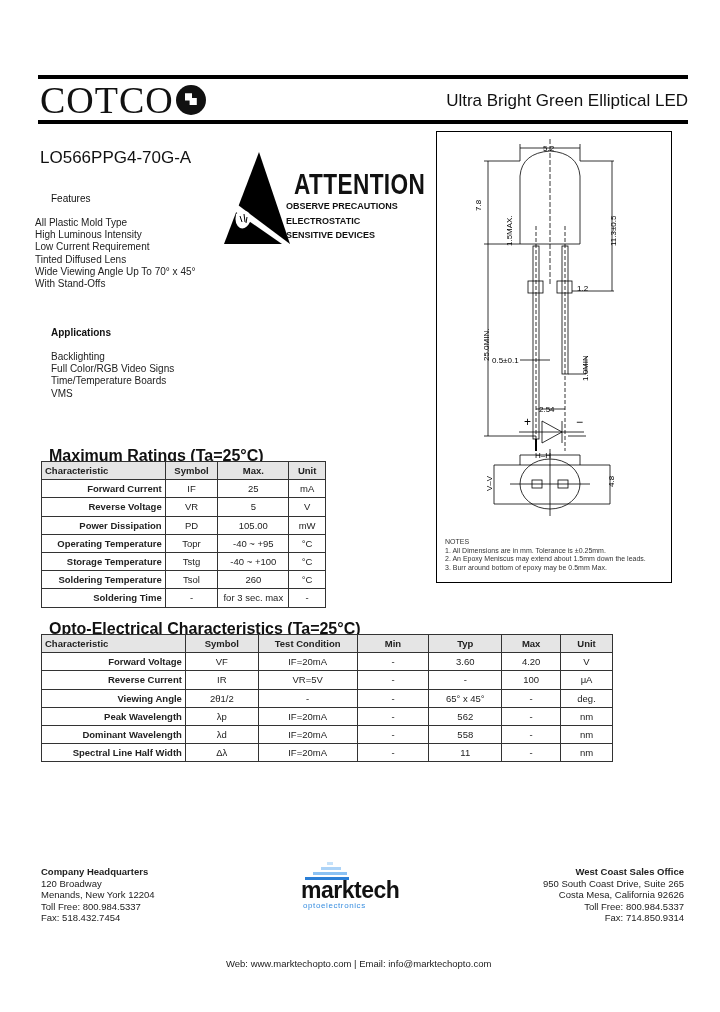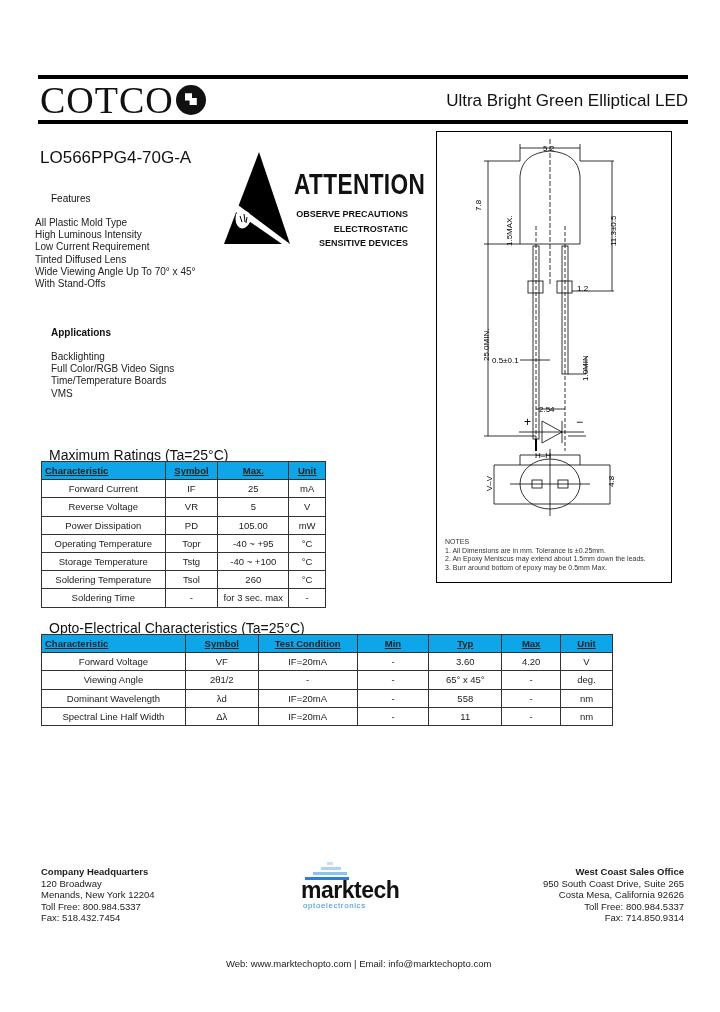--- a/index.html
+++ b/index.html
@@ -8,30 +8,30 @@
   .rule { position:absolute; left:38px; width:650px; height:4px; background:#000; }
   .logo { left:40px; top:80px; font-family:"Liberation Serif", serif; font-size:38px; letter-spacing:1px; line-height:40px; }
   .logo-mark { display:inline-block; width:30px; height:30px; border-radius:50%; background:#111; vertical-align:middle; margin-left:2px; position:relative; top:-4px; }
   .logo-mark:after { content:""; position:absolute; left:9px; top:8px; width:12px; height:12px; background:#fff; clip-path:polygon(0 0,60% 0,60% 40%,100% 40%,100% 100%,40% 100%,40% 60%,0 60%); }
   .title { right:32px; top:91px; font-size:17px; font-weight:normal; }
   .part { left:40px; top:148px; font-size:17px; }
   .sec-h { font-size:10px; }
   .sec-h.bold { font-weight:bold; }
   .list { font-size:10px; line-height:12.2px; color:#222; }
   .attn-word { left:294px; top:168px; font-size:29px; font-weight:bold; transform:scaleX(0.78); transform-origin:left top; letter-spacing:0.5px; }
-  .attn-sub { left:286px; top:207px; width:122px; text-align:right; font-size:9px; font-weight:bold; line-height:14.5px; }
+  .attn-sub { left:286px; top:199px; width:122px; text-align:left; font-size:9px; font-weight:bold; line-height:14.5px; }
   .drawbox { left:436px; top:131px; width:236px; height:452px; border:1.5px solid #000; box-sizing:border-box; }
   .notes { left:445px; top:538px; font-size:7px; line-height:8.5px; color:#333; }
-  .tbl-title { font-size:14px; font-weight:normal;padding-left:8px; }
+  .tbl-title { font-size:16px; font-weight:bold;padding-left:8px; }
   table { border-collapse:collapse; position:absolute; font-size:9.5px; color:#222; }
   td, th { border:1px solid #333; height:17.2px; padding:0 3px; white-space:nowrap; }
-  th { background:#0ea5e9; font-weight:bold; text-align:center;text-decoration:underline; }
+  th { background:#e5e5e5; font-weight:bold; text-align:center; }
   th:first-child { text-align:left; }
   td { text-align:center; }
-  td:first-child { text-align:center; }
+  td:first-child { text-align:right;font-weight:bold; }
   .footer { font-size:9.5px; line-height:11.5px; color:#222; }
   .footer b { font-size:9.5px; }
   .mt-word { left:301px; top:877px; font-size:23px; font-weight:bold; letter-spacing:-0.5px; color:#111; }
   .mt-sub { left:303px; top:901px; font-size:8px; color:#3a8fe0; letter-spacing:0.6px; }
   .bars { left:305px; top:862px; }
   .bar { position:absolute; height:3px; background:#5aa8ef; }
 </style>
 </head>
 <body>
 
@@ -232,27 +232,45 @@
   <tr>
         <td>Forward Voltage</td>
         <td>VF</td>
         <td>IF=20mA</td>
         <td>-</td>
         <td>3.60</td>
         <td>4.20</td>
         <td>V</td>
       </tr>
   <tr>
+        <td>Reverse Current</td>
+        <td>IR</td>
+        <td>VR=5V</td>
+        <td>-</td>
+        <td>-</td>
+        <td>100</td>
+        <td>μA</td>
+      </tr>
+  <tr>
         <td>Viewing Angle</td>
         <td>2θ1/2</td>
         <td>-</td>
         <td>-</td>
         <td>65° x 45°</td>
         <td>-</td>
         <td>deg.</td>
+      </tr>
+  <tr>
+        <td>Peak Wavelength</td>
+        <td>λp</td>
+        <td>IF=20mA</td>
+        <td>-</td>
+        <td>562</td>
+        <td>-</td>
+        <td>nm</td>
       </tr>
   <tr>
         <td>Dominant Wavelength</td>
         <td>λd</td>
         <td>IF=20mA</td>
         <td>-</td>
         <td>558</td>
         <td>-</td>
         <td>nm</td>
       </tr>

